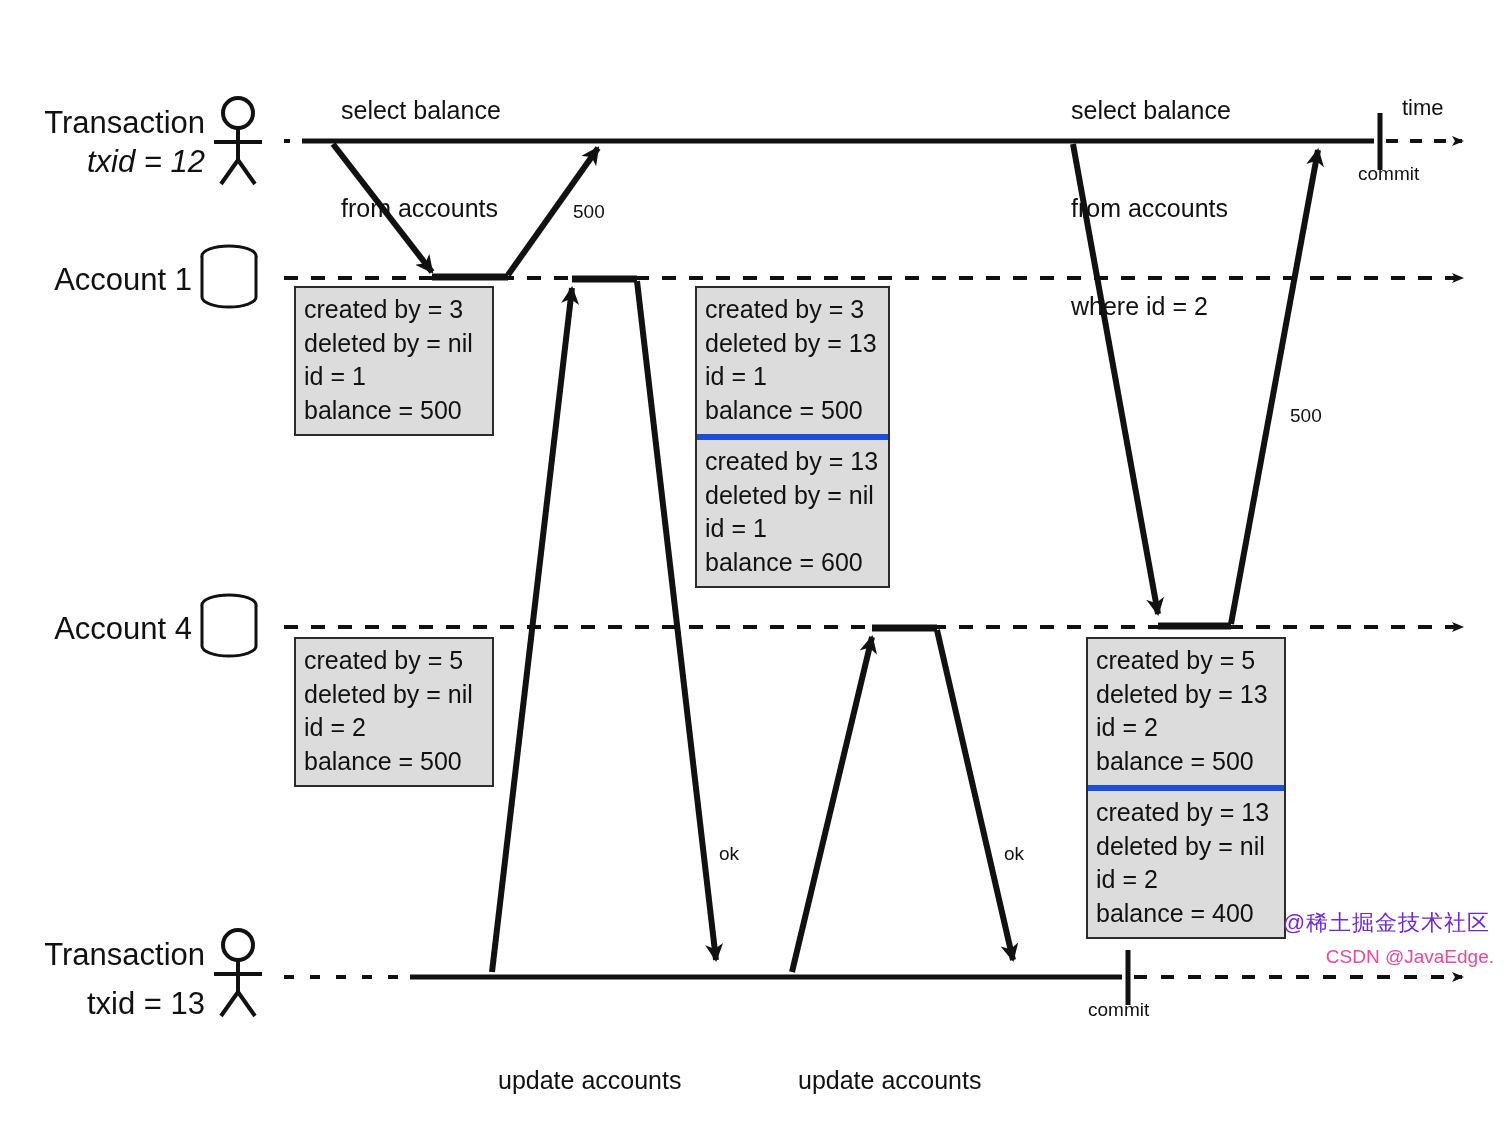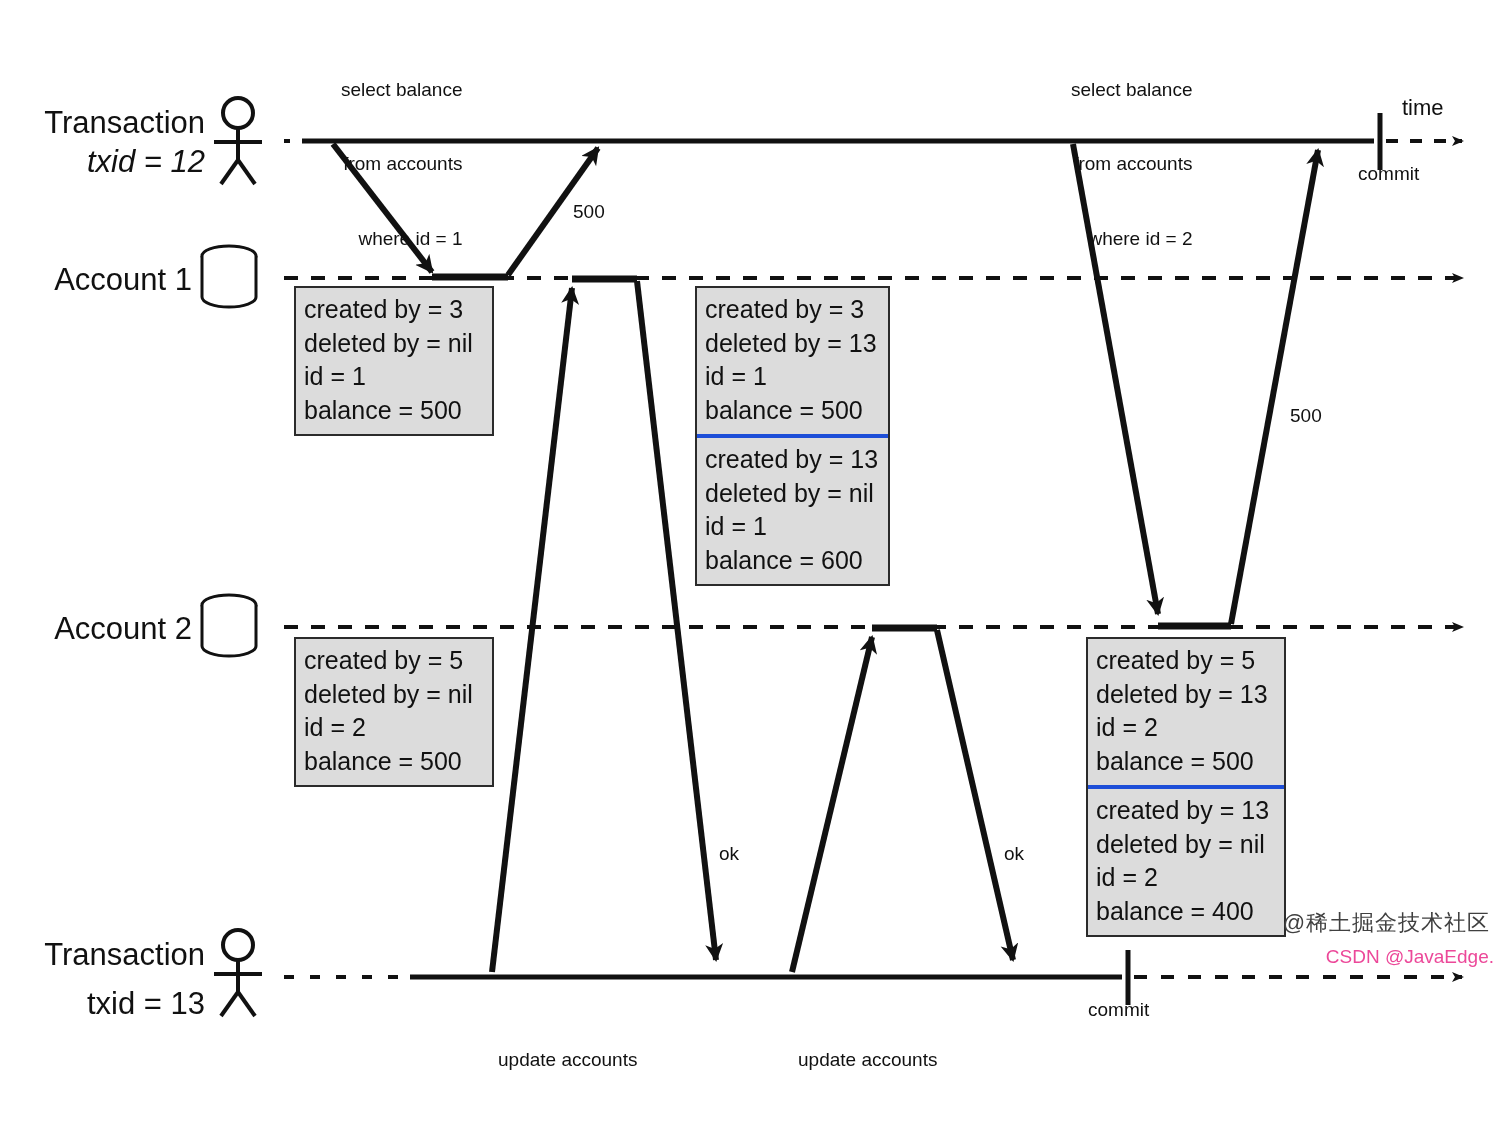--- a/index.html
+++ b/index.html
@@ -36,23 +36,22 @@
   }
   .actor-label {
     font-size: 31px;
     text-align: right;
   }
   .store-label {
     font-size: 31px;
     text-align: right;
   }
   .sql {
-    font-size: 19px;
+    font-size: 25px;
     line-height: 1.31;
-    text-align: right;
   }
   .small-note {
     font-size: 19px;
   }
   .time-label {
     font-size: 22px;
   }
   .vbox {
     position: absolute;
     background: #dcdcdc;
@@ -62,28 +61,28 @@
   .vbox .row {
     font-size: 25px;
     line-height: 1.34;
     padding: 0 8px;
     white-space: pre;
   }
   .vbox .seg {
     padding: 5px 16px 7px 0;
   }
   .vbox .seg + .seg {
-    border-top: 4px solid #1d4ed8;
+    border-top: 6px solid #1d4ed8;
   }
   .wm1 {
     position: absolute;
     right: 22px;
     bottom: 46px;
     font-size: 22px;
-    color: #404040;
+    color: #6d28d9;
     letter-spacing: 1px;
   }
   .wm2 {
     position: absolute;
     right: 18px;
     bottom: 16px;
     font-size: 19px;
     color: #ec4899;
   }
 </style>
@@ -186,21 +185,21 @@
     <g>
       <line x1="1231" y1="624" x2="1318" y2="150" stroke="#111111" stroke-width="6" marker-end="url(#arrowSolid)"></line>
     </g>
   </svg>
 
   <div class="lbl actor-label" style="left:10px; top:104px; width:195px;">Transaction</div>
   <div class="lbl actor-label" style="left:10px; top:143px; width:195px;font-style:italic;">txid = 12</div>
 
   <div class="lbl store-label" style="left:10px; top:261px; width:182px;">Account 1</div>
 
-  <div class="lbl store-label" style="left:10px; top:610px; width:182px;">Account 2</div>
+  <div class="lbl store-label" style="left:10px; top:610px; width:182px;">Account 4</div>
 
   <div class="lbl actor-label" style="left:10px; top:936px; width:195px;">Transaction</div>
   <div class="lbl actor-label" style="left:10px; top:975px; width:195px;margin-top:10px;">txid = 13</div>
 
   <div class="lbl sql" style="left:341px; top:28px;">
     <div>select balance</div>
     <div>from accounts</div>
     <div>where id = 1</div>
   </div>
 

